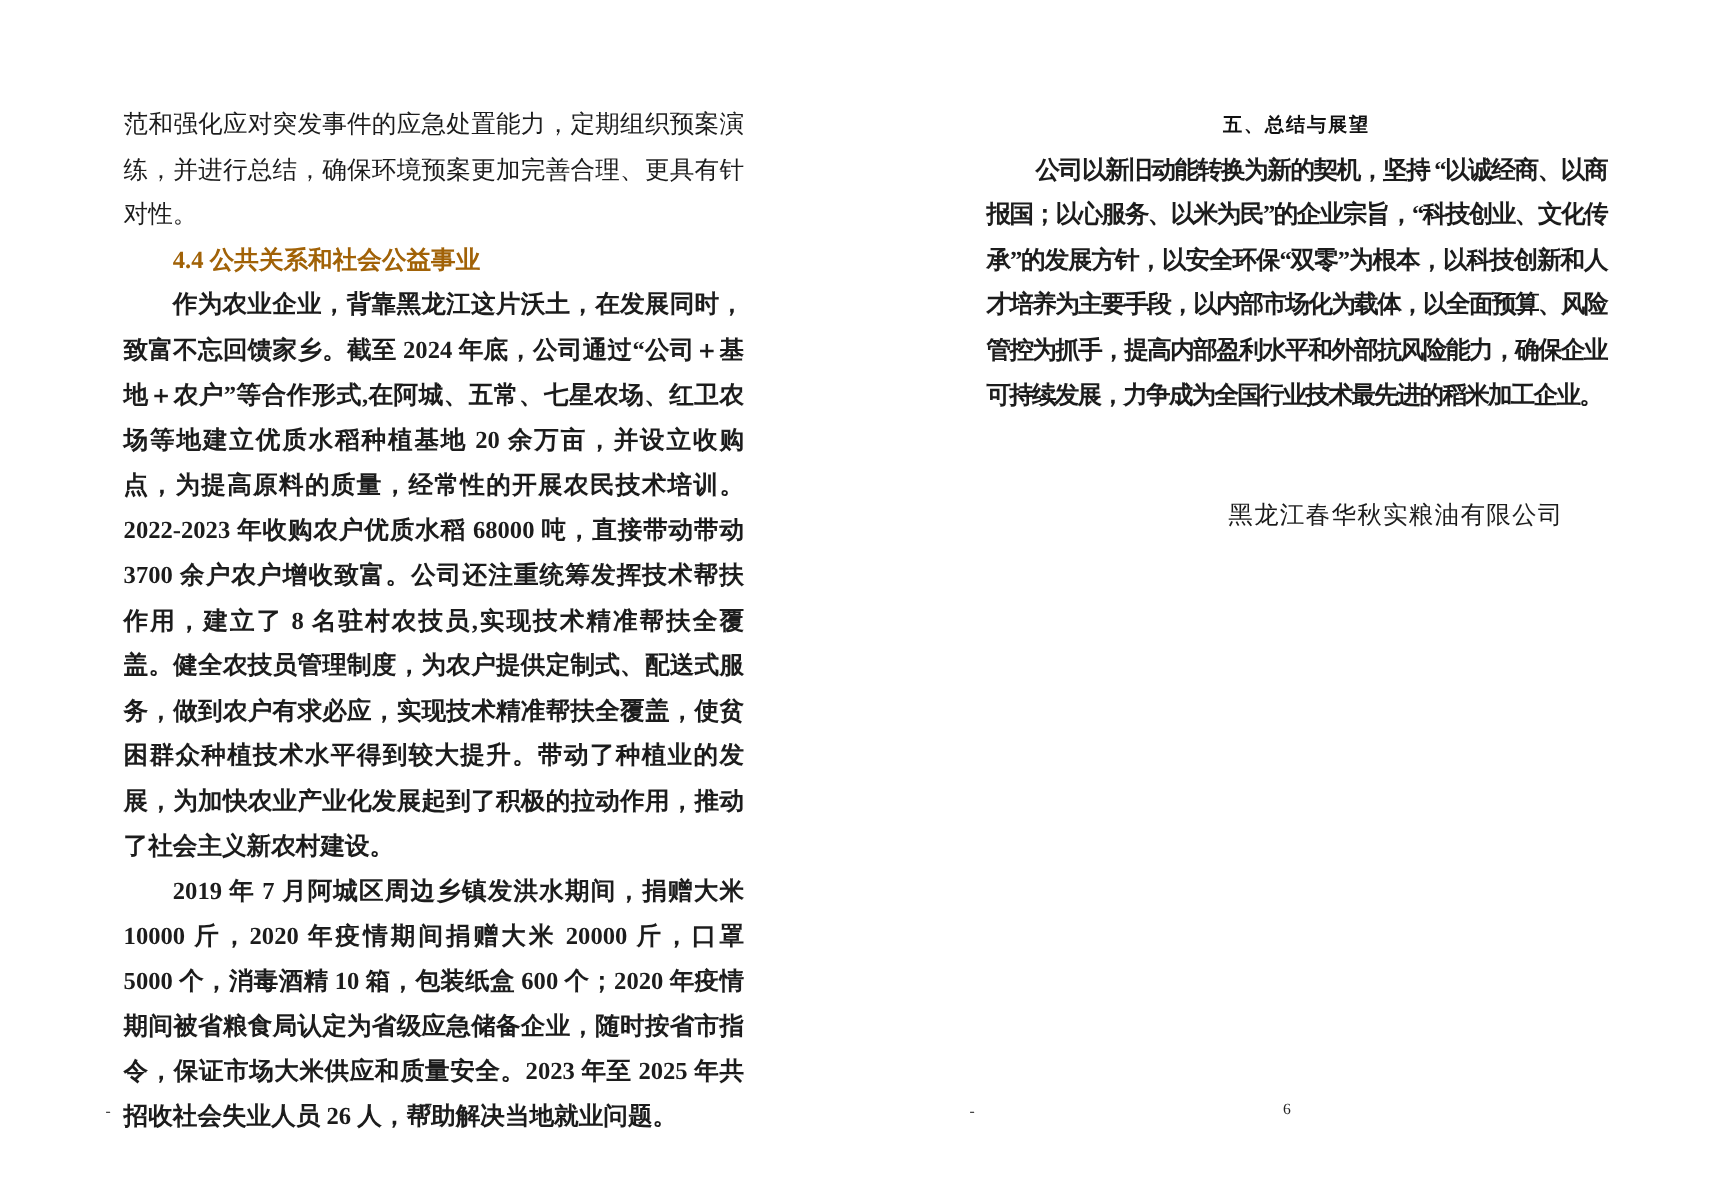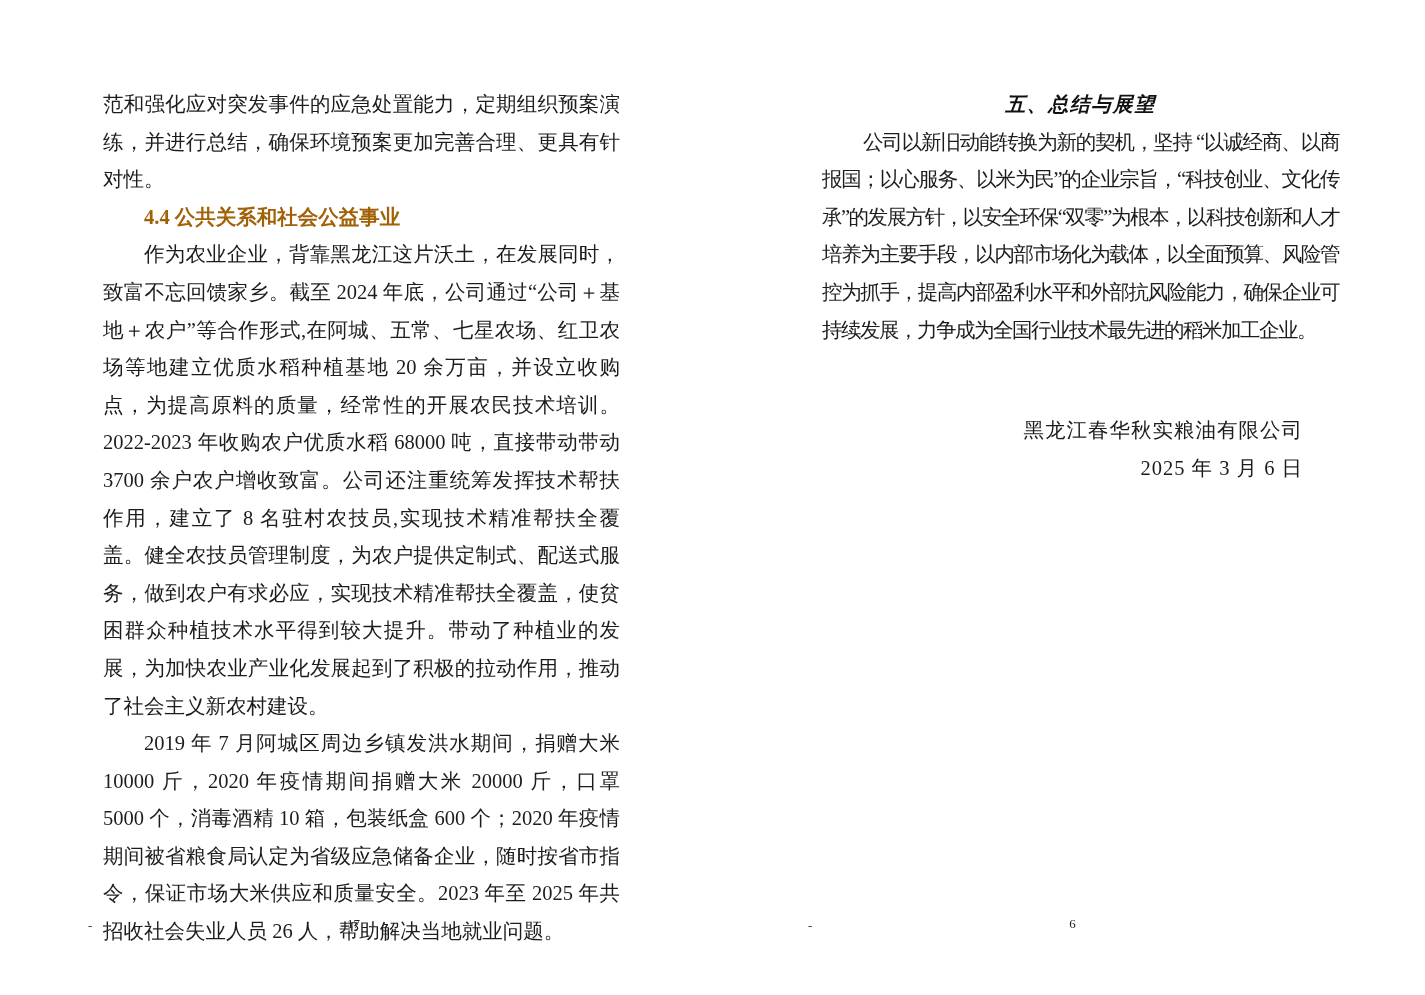--- a/index.html
+++ b/index.html
@@ -19,36 +19,35 @@
     position: absolute;
     top: 86px;
     width: 517px;
     font-size: 20.5px;
     line-height: 37.6px;
     text-align: justify;
   }
   .page-col-left  { left: 103px; }
   .page-col-right { left: 822px; }
   .page-col p { margin: 0; padding: 0; }
-  .indent { text-indent: 2em; }
+  .indent { text-indent: 2em; font-weight: bold; }
   .section-heading {
     font-weight: bold;
     color: #a16207;
     text-indent: 2em;
     margin: 0;
   }
   .chapter-heading {
     font-family: "Liberation Sans", "DejaVu Sans", sans-serif;
     font-weight: bold;
     color: #111111;
     text-align: center;
-    font-size: 20px;
+    font-size: 16px;
     letter-spacing: 1.5px;
     margin: 0 0 17px 0;
-    font-style: italic;
   }
   .tight-para { letter-spacing: -1.5px; }
   .signature-block {
     position: absolute;
     top: 326px;
     left: 0;
     width: 517px;
     text-align: right;
     box-sizing: border-box;
     padding-right: 36px;
@@ -82,20 +81,19 @@
   <p class="section-heading">4.4 公共关系和社会公益事业</p>
   <p class="indent">作为农业企业，背靠黑龙江这片沃土，在发展同时，致富不忘回馈家乡。截至 2024 年底，公司通过“公司＋基地＋农户”等合作形式,在阿城、五常、七星农场、红卫农场等地建立优质水稻种植基地 20 余万亩，并设立收购点，为提高原料的质量，经常性的开展农民技术培训。2022-2023 年收购农户优质水稻 68000 吨，直接带动带动 3700 余户农户增收致富。公司还注重统筹发挥技术帮扶作用，建立了 8 名驻村农技员,实现技术精准帮扶全覆盖。健全农技员管理制度，为农户提供定制式、配送式服务，做到农户有求必应，实现技术精准帮扶全覆盖，使贫困群众种植技术水平得到较大提升。带动了种植业的发展，为加快农业产业化发展起到了积极的拉动作用，推动了社会主义新农村建设。</p>
   <p class="indent">2019 年 7 月阿城区周边乡镇发洪水期间，捐赠大米 10000 斤，2020 年疫情期间捐赠大米 20000 斤，口罩 5000 个，消毒酒精 10 箱，包装纸盒 600 个；2020 年疫情期间被省粮食局认定为省级应急储备企业，随时按省市指令，保证市场大米供应和质量安全。2023 年至 2025 年共招收社会失业人员 26 人，帮助解决当地就业问题。</p>
 </div>
 
 <div class="page-col page-col-right">
   <p class="chapter-heading">五、总结与展望</p>
   <p class="indent tight-para">公司以新旧动能转换为新的契机，坚持 “以诚经商、以商报国；以心服务、以米为民”的企业宗旨，“科技创业、文化传承”的发展方针，以安全环保“双零”为根本，以科技创新和人才培养为主要手段，以内部市场化为载体，以全面预算、风险管控为抓手，提高内部盈利水平和外部抗风险能力，确保企业可持续发展，力争成为全国行业技术最先进的稻米加工企业。</p>
   <div class="signature-block">
     <p class="signature-line">黑龙江春华秋实粮油有限公司</p>
-    <p class="signature-line">2025 年 3 月 6 日</p>
   </div>
 </div>
 
 <span class="footer-mark footer-mark-left">-</span>
 <span class="page-number page-number-left">17</span>
 <span class="footer-mark footer-mark-right">-</span>
 <span class="page-number page-number-right">6</span>
 
 </body></html>

